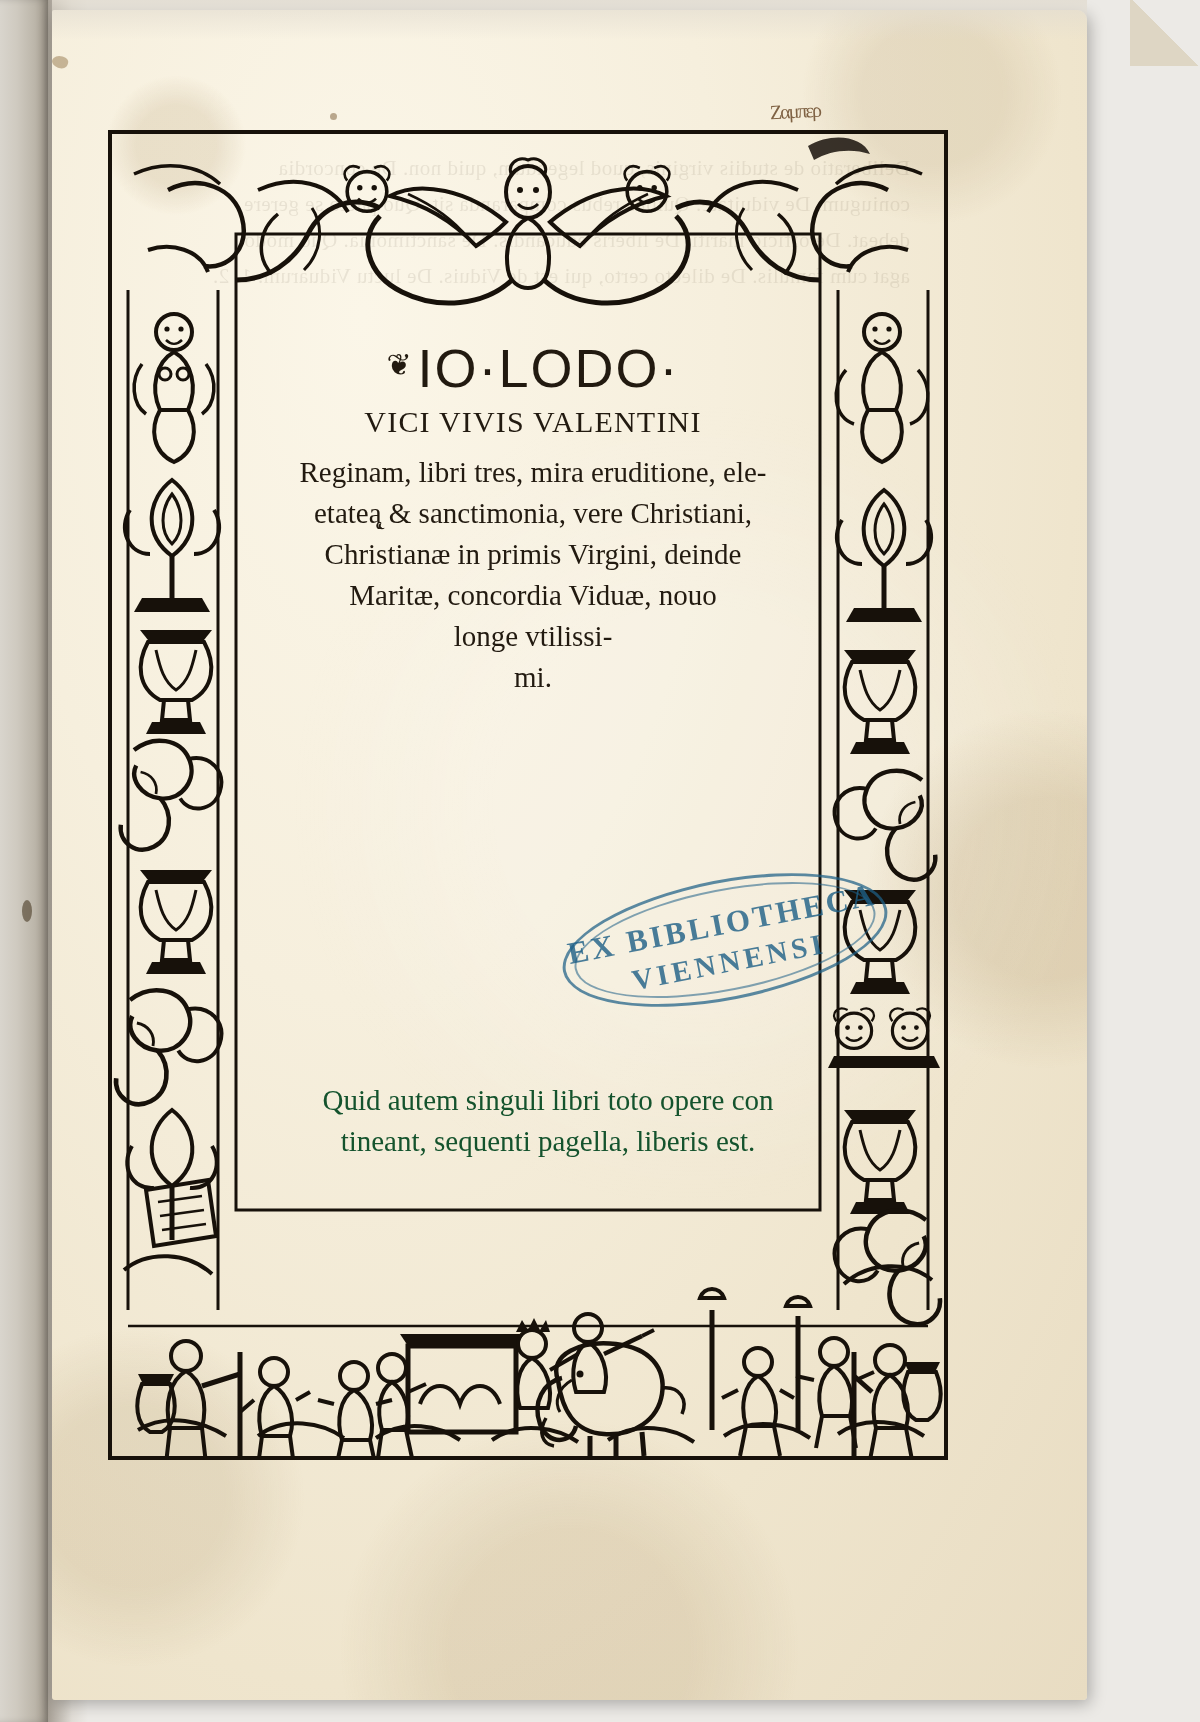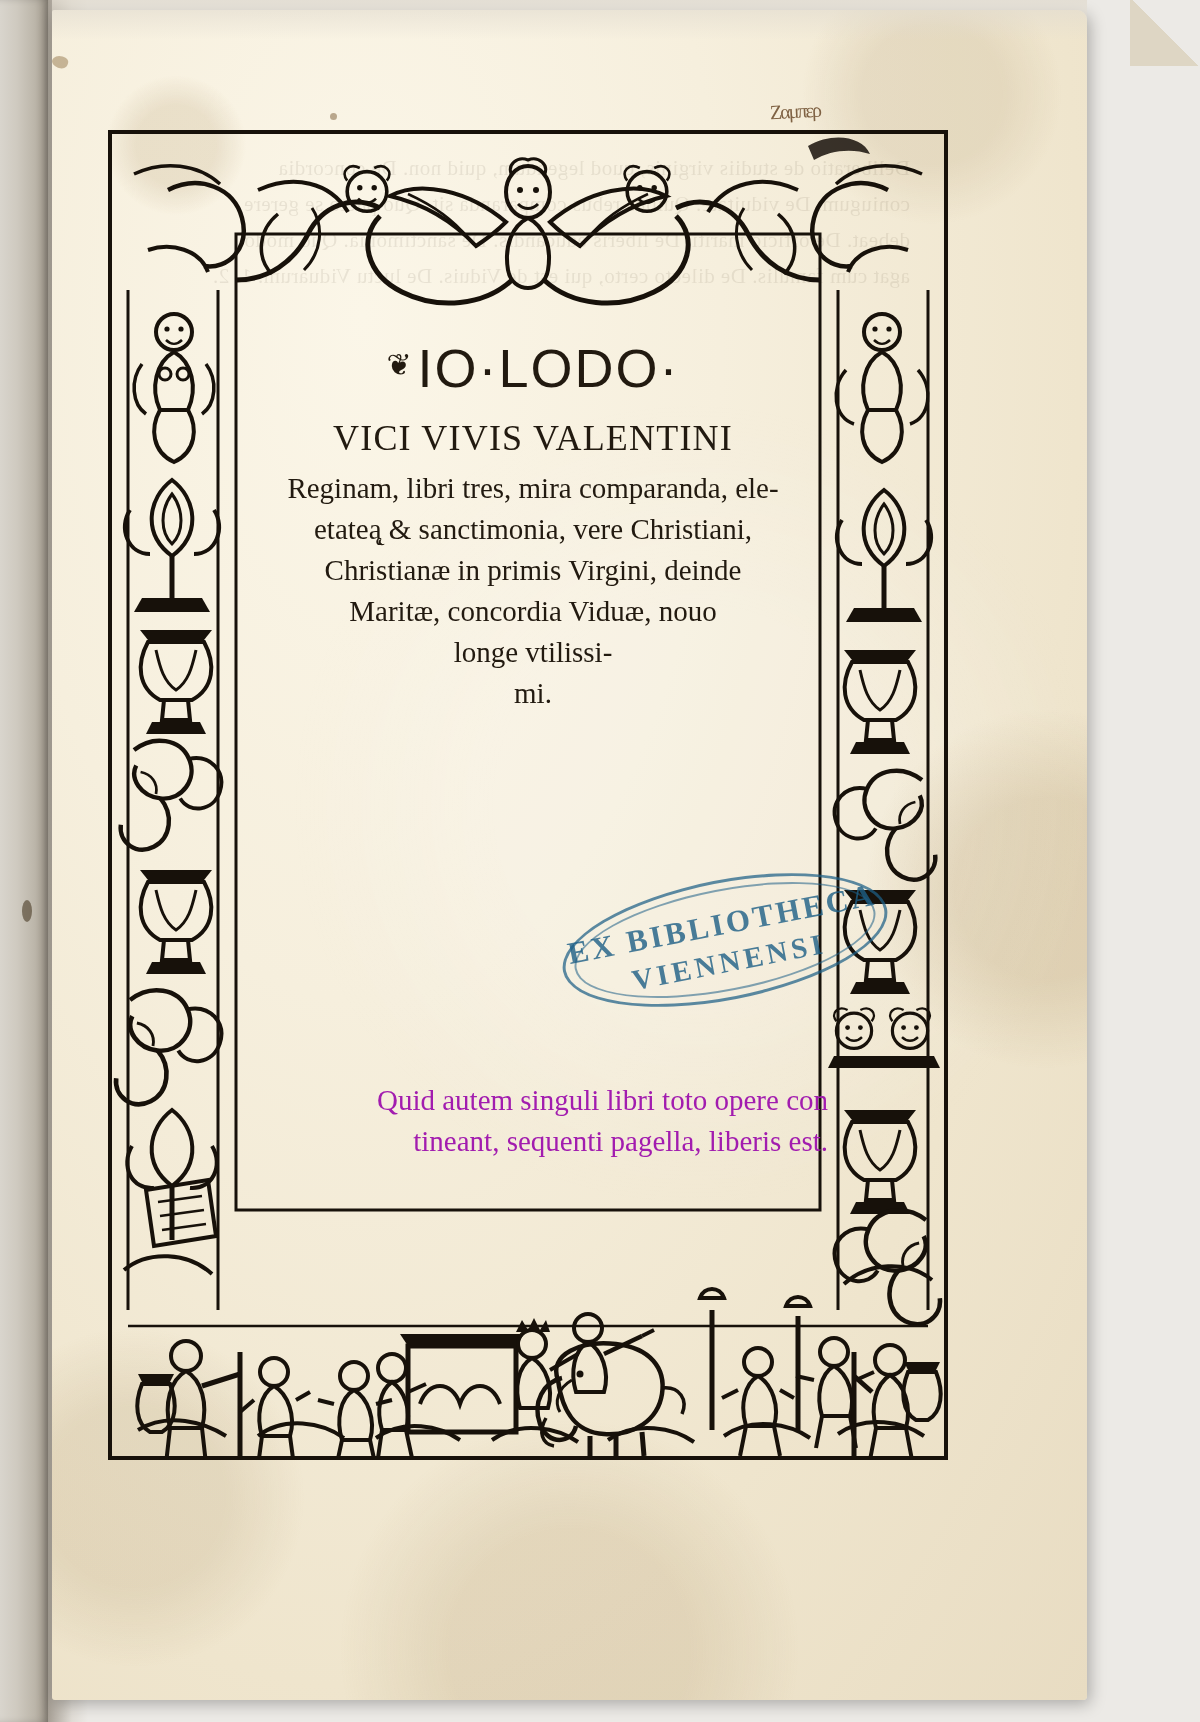--- a/index.html
+++ b/index.html
@@ -118,42 +118,42 @@
     white-space: nowrap;
     font-family: Liberation Sans, sans-serif;
     text-align: center;
   }
   .leaf-orn {
     font-size: 30px;
     vertical-align: 12px;
     margin-right: 4px;
   }
   .line2 {
-    font-size: 36px;
+    font-size: 30px;
     letter-spacing: 1.2px;
     line-height: 44px;
-    margin-top: 18px;
+    margin-top: 2px;
     white-space: nowrap;
   }
   .body-lines {
     margin-top: 8px;
     font-size: 29px;
     line-height: 41px;
     text-align: center;
   }
   .body-lines div { white-space: nowrap; }
   .tail {
     position: absolute;
     left: 268px;
     top: 1080px;
     width: 560px;
     font-size: 29px;
     line-height: 41px;
-    color: #a21caf;
-    text-align: right;
+    color: #14532d;
+    text-align: center;
   }
   .tail div { white-space: nowrap; }
 
   
   .stamp {
     position: absolute;
     left: 560px;
     top: 880px;
     width: 330px;
     height: 120px;
@@ -514,21 +514,21 @@
       </g>
     </svg>
   </div>
 
   <div class="textblock">
     <div class="line1">
       <span class="leaf-orn">❦</span><span>IO·LODO·</span>
     </div>
     <div class="line2">VICI VIVIS VALENTINI</div>
     <div class="body-lines">
-      <div>Reginam, libri tres, mira comparanda, ele-</div>
+      <div>Reginam, libri tres, mira eruditione, ele-</div>
       <div>etateą̨ &amp; sanctimonia, vere Christiani,</div>
       <div>Christianæ in primis Virgini, deinde</div>
       <div>Maritæ, concordia Viduæ, nouo</div>
       <div>longe vtilissi-</div>
       <div>mi.</div>
     </div>
   </div>
 
   <div class="tail">
     <div>Quid autem singuli libri toto opere con</div>

